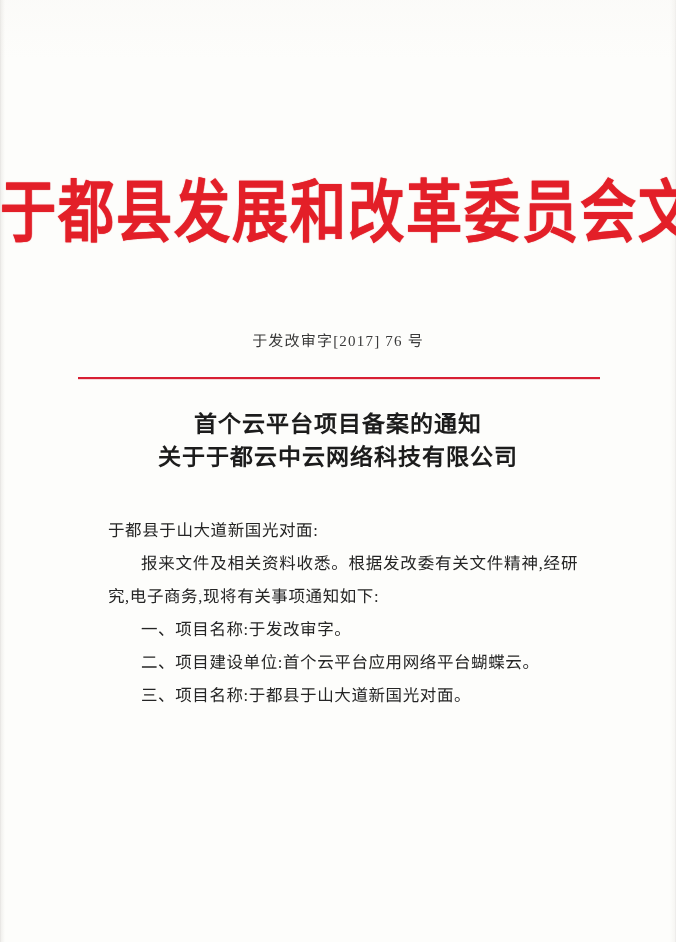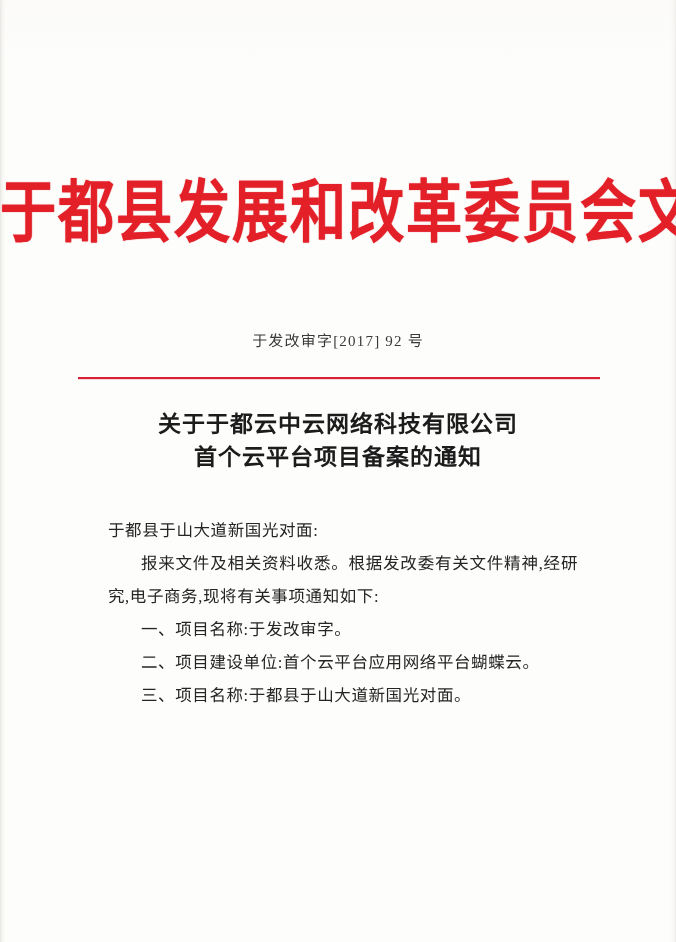--- a/index.html
+++ b/index.html
@@ -120,27 +120,27 @@
 </head>
 <body>
 
 <div class="page">
   <div class="paper-tone"></div>
 
   <div class="masthead">
     <span class="masthead-title">于都县发展和改革委员会文件</span>
   </div>
 
-  <div class="doc-number">于发改审字[2017] 92 号</div>
+  <div class="doc-number">于发改审字[2017] 76 号</div>
 
   <div class="red-rule"></div>
 
   <div class="notice-title">
+    <span class="line">首个云平台项目备案的通知</span>
     <span class="line">关于于都云中云网络科技有限公司</span>
-    <span class="line">首个云平台项目备案的通知</span>
   </div>
 
   <div class="body-text">
     <p>于都县于山大道新国光对面:</p>
     <p class="flow">报来文件及相关资料收悉。根据发改委有关文件精神,经研究,电子商务,现将有关事项通知如下:</p>
     <p class="indent">一、项目名称:于发改审字。</p>
     <p class="indent">二、项目建设单位:首个云平台应用网络平台蝴蝶云。</p>
     <p class="indent">三、项目名称:于都县于山大道新国光对面。</p>
   </div>
 </div>

